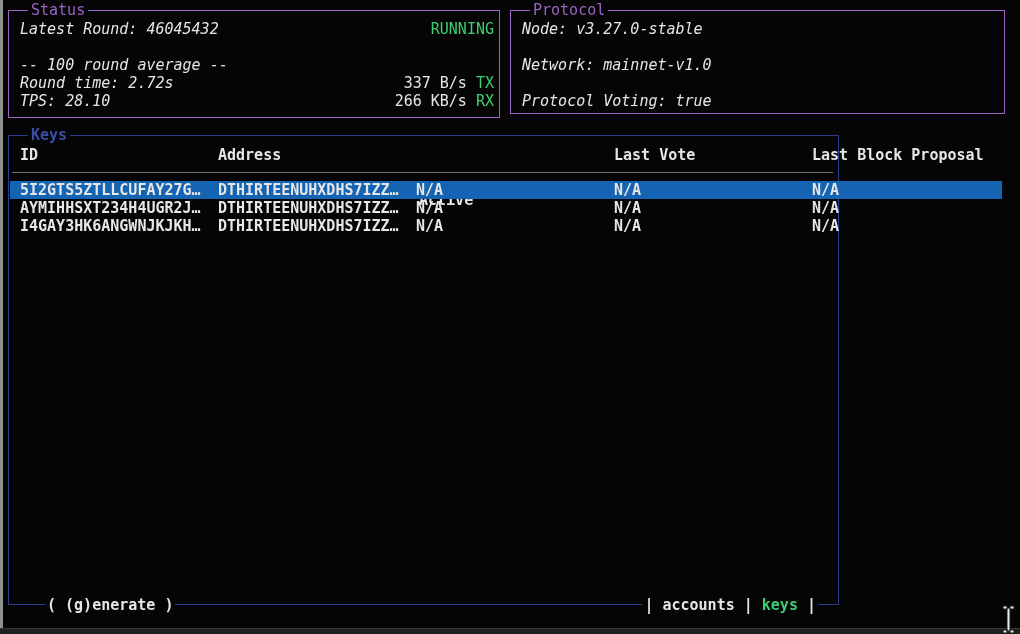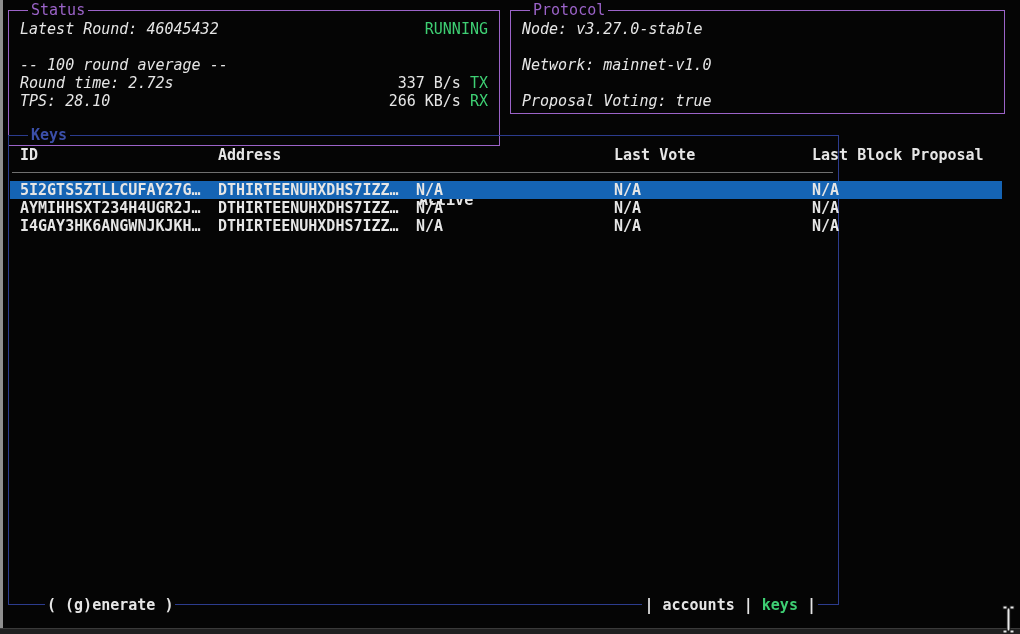--- a/index.html
+++ b/index.html
@@ -15,25 +15,25 @@
     font-size:15px;line-height:18px;color:var(--fg);overflow:hidden;
   }
   .frame-left{position:absolute;left:0;top:0;width:3px;height:634px;background:var(--frame);}
   .frame-bottom{position:absolute;left:0;bottom:0;width:1020px;height:6px;background:#202020;border-top:1px solid #3a3a3a;}
   .box{position:absolute;border:1px solid;}
   .box-title{position:absolute;top:-10px;left:19px;padding:0 3px;background:var(--bg);}
   .status-box,.protocol-box{border-color:var(--purple);}
   .status-box .box-title,.protocol-box .box-title{color:var(--purple);}
   .keys-box{border-color:var(--blue);}
   .keys-box .box-title{color:var(--blue-title);}
-  .status-box{left:8px;top:10px;width:492px;height:136px;}
+  .status-box{left:8px;top:10px;width:492px;height:108px;}
   .protocol-box{left:510px;top:10px;width:495px;height:104px;}
   .keys-box{left:8px;top:135px;width:831px;height:470px;font-weight:bold;}
   .line{position:absolute;left:11px;right:11px;height:18px;white-space:nowrap;font-style:italic;}
-  .rt{position:absolute;right:11px;text-align:right;white-space:nowrap;}
+  .rt{position:absolute;right:5px;text-align:right;white-space:nowrap;}
   .green{color:var(--green);}
   
   .thead span{position:absolute;top:10px;white-space:nowrap;}
   .col0{left:11px;} .col1{left:209px;} .col2{left:410px;margin-top:45px;} .col3{left:605px;} .col4{left:803px;}
   .head-sep{position:absolute;top:36px;left:3px;right:5px;height:1px;background:var(--separator);}
   .trow{position:absolute;left:1px;width:992px;height:18px;}
   .trow span{position:absolute;white-space:nowrap;}
   .trow .c0{left:10px;} .trow .c1{left:208px;} .trow .c2{left:406px;} .trow .c3{left:604px;} .trow .c4{left:802px;}
   .trow.selected{background:var(--selection);}
   .row-0{top:45px;} .row-1{top:63px;} .row-2{top:81px;}
@@ -60,21 +60,21 @@
     <span class="line" style="top:63px;">Round time: 2.72s</span>
     <span class="rt" style="top:63px;"><span>337 B/s</span> <span class="green">TX</span></span>
     <span class="line" style="top:81px;">TPS: 28.10</span>
     <span class="rt" style="top:81px;"><span>266 KB/s</span> <span class="green">RX</span></span>
   </div>
 
   <div class="box protocol-box">
     <span class="box-title">Protocol</span>
     <span class="line" style="top:9px;">Node: v3.27.0-stable</span>
     <span class="line" style="top:45px;">Network: mainnet-v1.0</span>
-    <span class="line" style="top:81px;">Proposal Voting: true</span>
+    <span class="line" style="top:81px;">Protocol Voting: true</span>
   </div>
 
   <div class="box keys-box">
     <span class="box-title">Keys</span>
 
     <div class="thead">
       <span class="col0">ID</span>
       <span class="col1">Address</span>
       <span class="col2">Active</span>
       <span class="col3">Last Vote</span>

